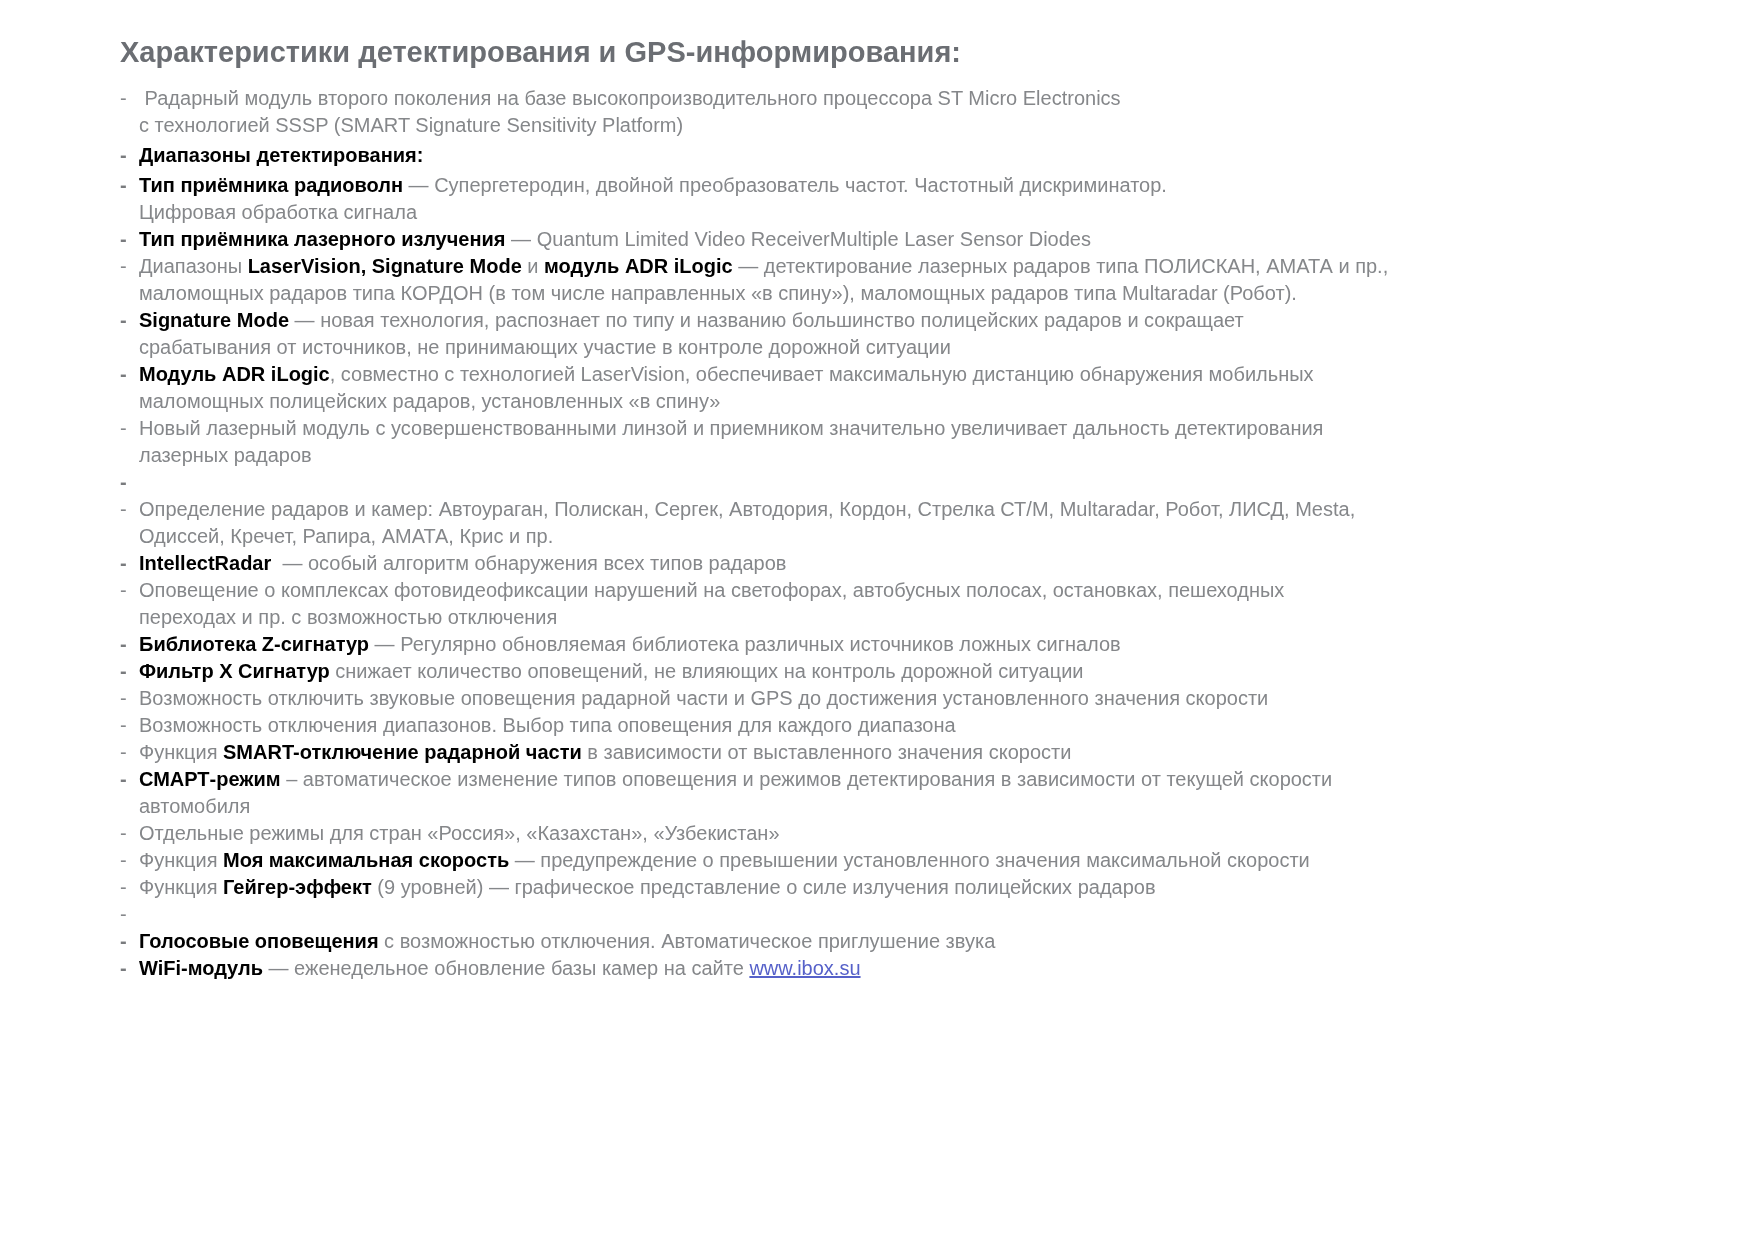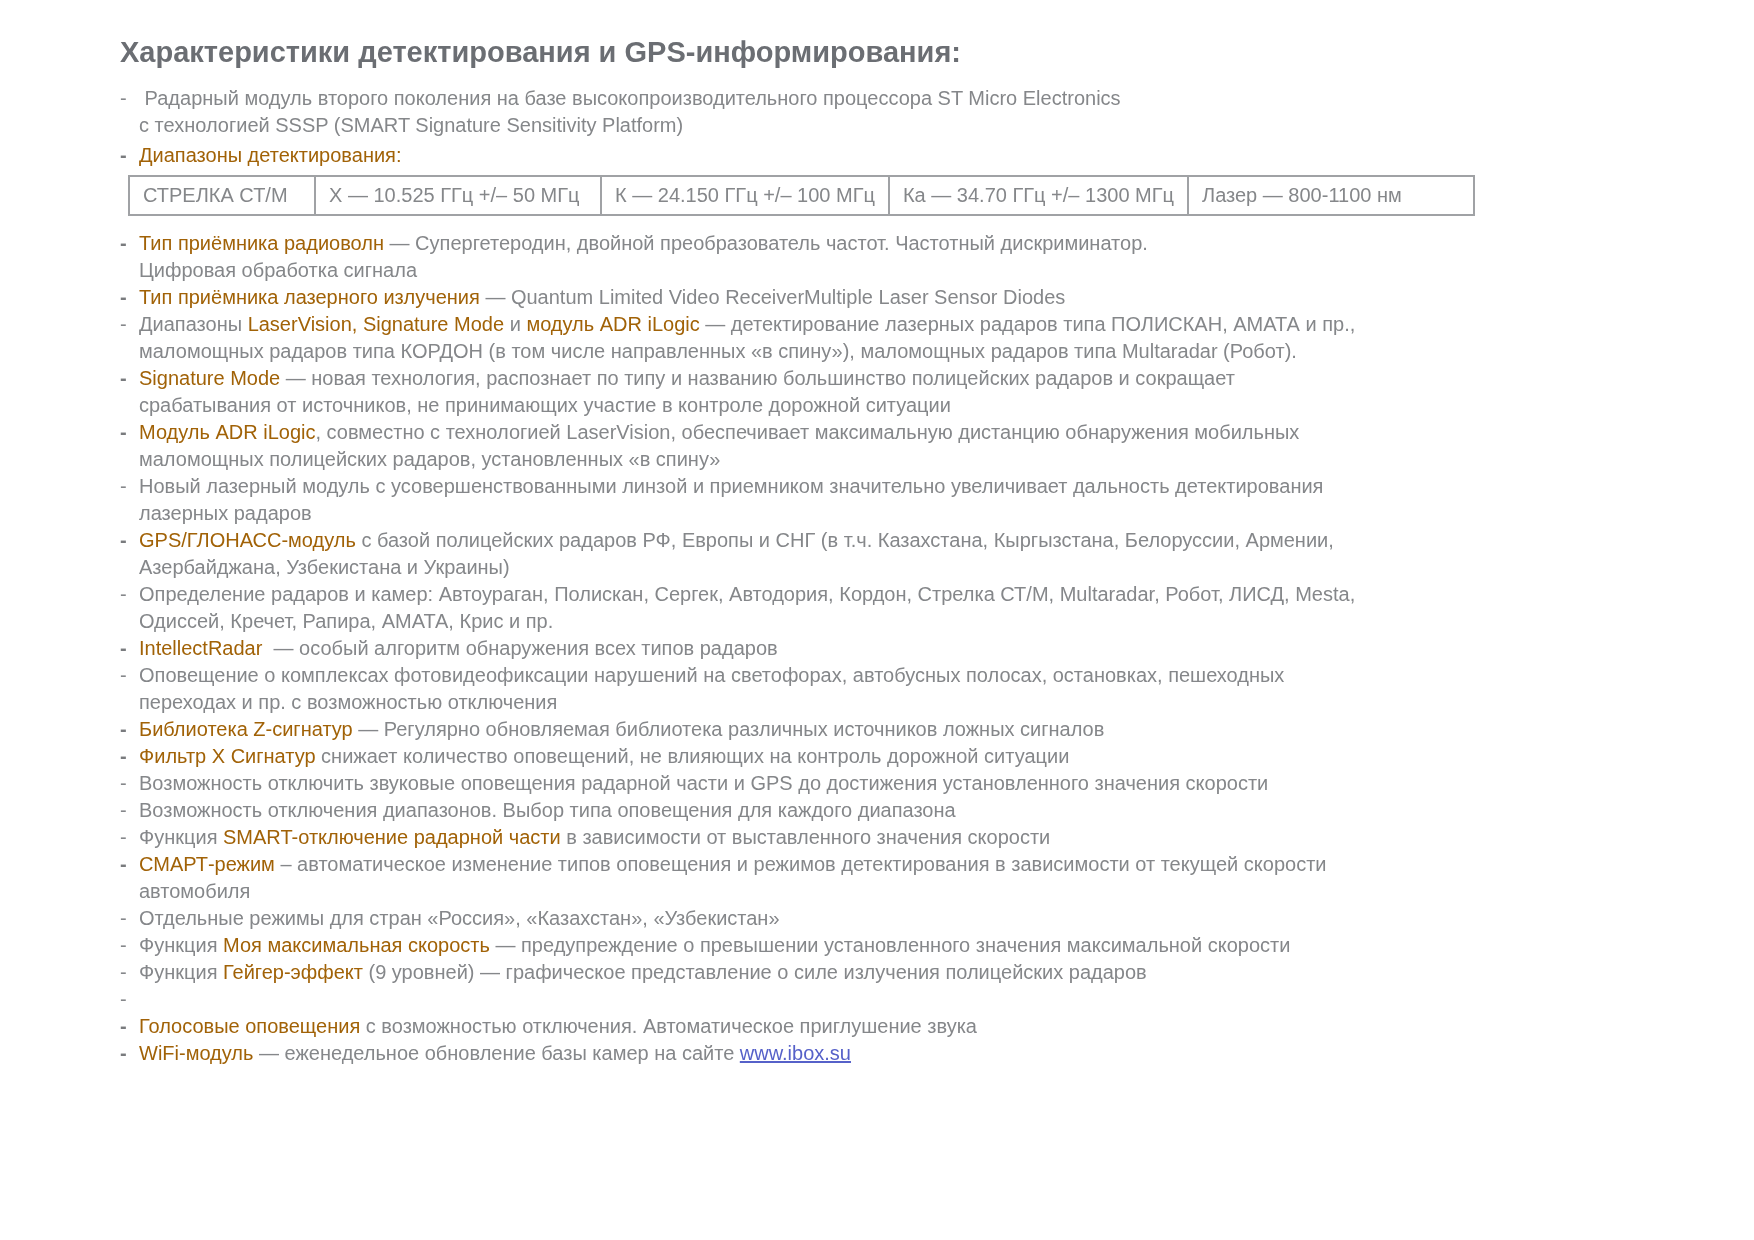--- a/index.html
+++ b/index.html
@@ -5,21 +5,21 @@
   html,body{margin:0;padding:0;background:#ffffff;}
   body{font-family:"Liberation Sans", sans-serif;color:#85878a;}
   .page{position:relative;width:1754px;height:1240px;box-sizing:border-box;padding:36px 56px 0 120px;overflow:hidden;background:#fff;}
   .title{font-size:29px;font-weight:bold;color:#6b6e73;margin:0 0 16px 0;}
   .list{display:block;}
   .item{display:flex;font-size:20px;line-height:27px;}
   .intro .item{margin-bottom:3px;}
   .dash{flex:none;width:19px;}
   .dash.b{font-weight:bold;color:#797b7e;}
   .content{white-space:pre-wrap;}
-  .b{font-weight:normal;color:#a16207;}
+  .b{font-weight:bold;color:#000000;}
   a.link{color:#5661c9;cursor:pointer;}
   table.bands{border-collapse:collapse;margin:6px 0 14px 8px;}
   table.bands td{border:2px solid #a0a2a5;padding:4px 13px 5px 13px;font-size:20px;color:#85878a;white-space:nowrap;height:28px;}
   table.bands td:nth-child(1){width:158px;}
   table.bands td:nth-child(2){width:258px;}
   table.bands td:nth-child(3){width:258px;}
   table.bands td:nth-child(4){width:258px;}
   table.bands td:nth-child(5){width:258px;}
 </style>
 </head>
@@ -31,31 +31,20 @@
       <div class="item">
         <span class="dash">-</span>
         <span class="content"><span> Радарный модуль второго поколения на базе высокопроизводительного процессора ST Micro Electronics
 с технологией SSSP (SMART Signature Sensitivity Platform)</span></span>
       </div>
       <div class="item">
         <span class="dash b">-</span>
         <span class="content"><span class="b">Диапазоны детектирования:</span></span>
       </div>
     </div>
-  <table class="bands">
-    <tbody>
-        <tr id="bands-row">
-          <td>СТРЕЛКА СТ/М</td>
-          <td>X — 10.525 ГГц +/– 50 МГц</td>
-          <td>К — 24.150 ГГц +/– 100 МГц</td>
-          <td>Ка — 34.70 ГГц +/– 1300 МГц</td>
-          <td>Лазер — 800-1100 нм</td>
-        </tr>
-      </tbody>
-  </table>
   <div class="list features" id="features-list">
       <div class="item">
         <span class="dash b">-</span>
         <span class="content"><span class="b">Тип приёмника радиоволн</span><span> — Супергетеродин, двойной преобразователь частот. Частотный дискриминатор.
 Цифровая обработка сигнала</span></span>
       </div>
       <div class="item">
         <span class="dash b">-</span>
         <span class="content"><span class="b">Тип приёмника лазерного излучения</span><span> — Quantum Limited Video ReceiverMultiple Laser Sensor Diodes</span></span>
       </div>
@@ -74,22 +63,20 @@
         <span class="content"><span class="b">Модуль ADR iLogic</span><span>, совместно с технологией LaserVision, обеспечивает максимальную дистанцию обнаружения мобильных
 маломощных полицейских радаров, установленных «в спину»</span></span>
       </div>
       <div class="item">
         <span class="dash">-</span>
         <span class="content"><span>Новый лазерный модуль с усовершенствованными линзой и приемником значительно увеличивает дальность детектирования
 лазерных радаров</span></span>
       </div>
       <div class="item">
         <span class="dash b">-</span>
-        <span class="content"><span class="b">GPS/ГЛОНАСС-модуль</span><span> с базой полицейских радаров РФ, Европы и СНГ (в т.ч. Казахстана, Кыргызстана, Белоруссии, Армении,
-Азербайджана, Узбекистана и Украины)</span></span>
       </div>
       <div class="item">
         <span class="dash">-</span>
         <span class="content"><span>Определение радаров и камер: Автоураган, Полискан, Сергек, Автодория, Кордон, Стрелка СТ/М, Multaradar, Робот, ЛИСД, Mesta,
 Одиссей, Кречет, Рапира, АМАТА, Крис и пр.</span></span>
       </div>
       <div class="item">
         <span class="dash b">-</span>
         <span class="content"><span class="b">IntellectRadar</span><span>  — особый алгоритм обнаружения всех типов радаров</span></span>
       </div>

